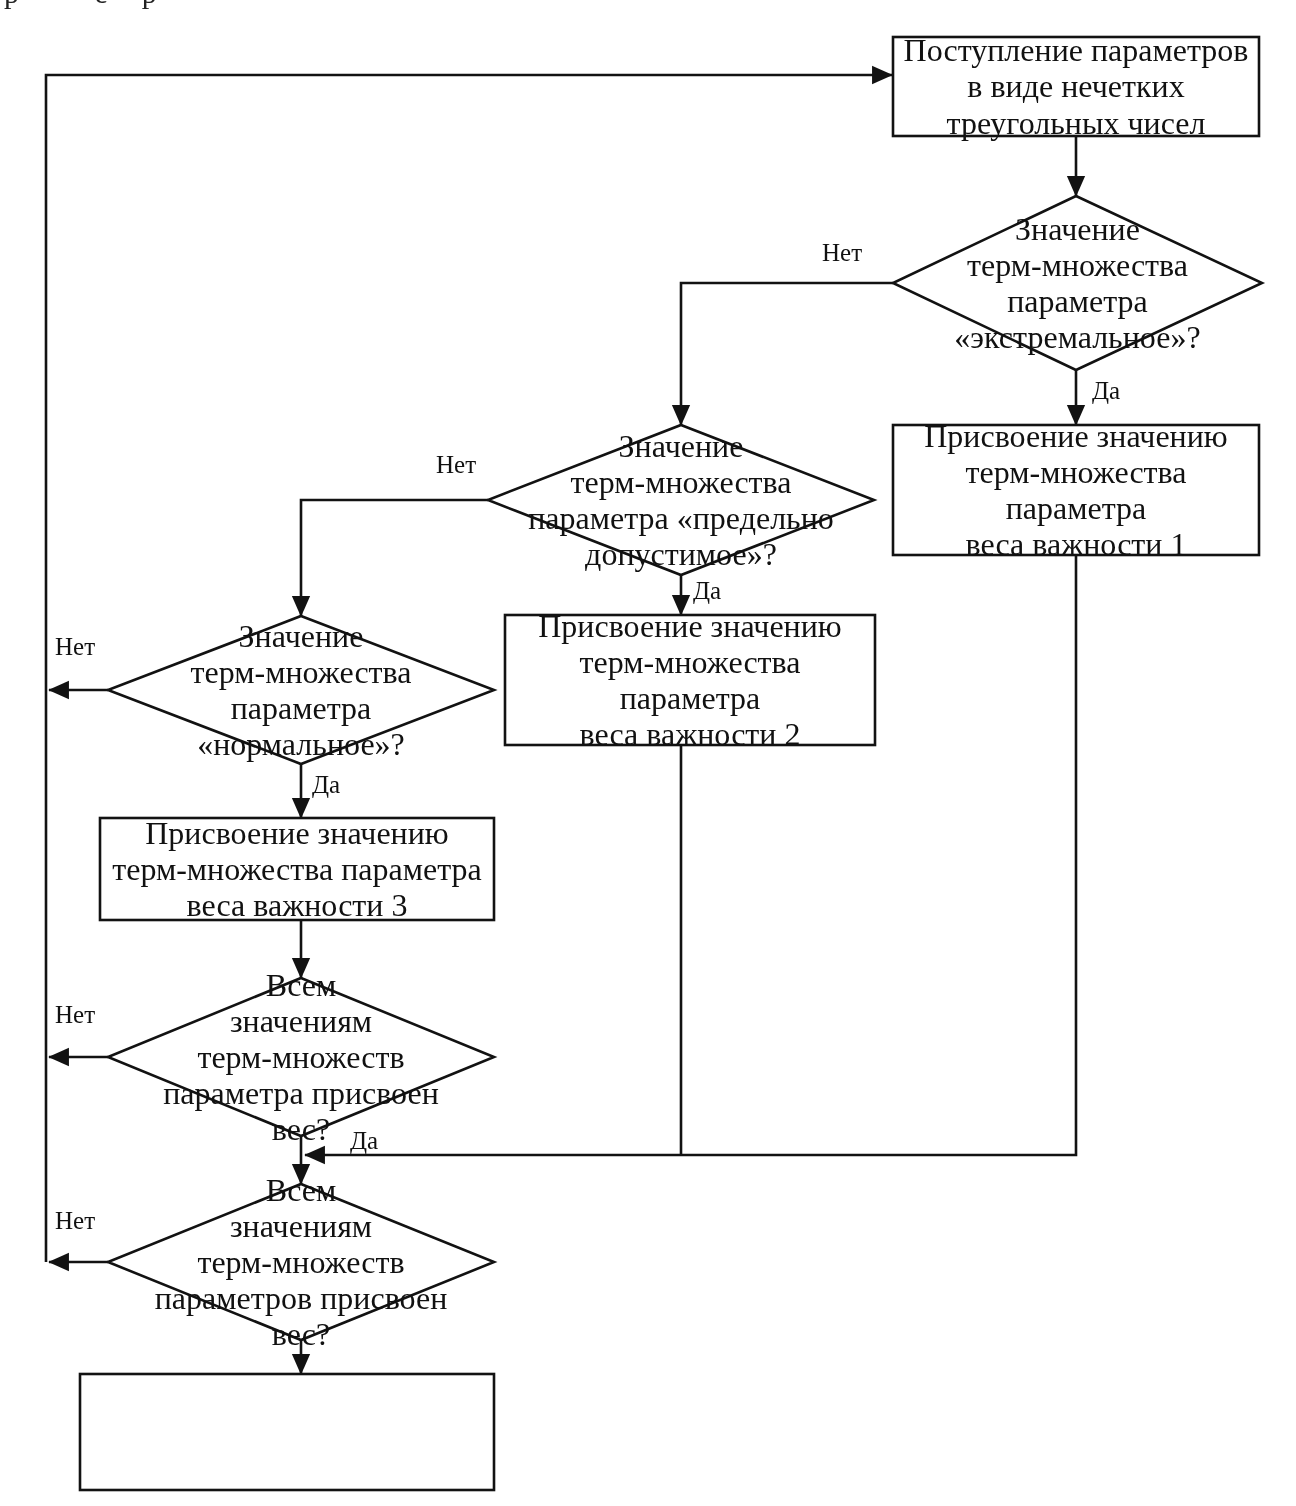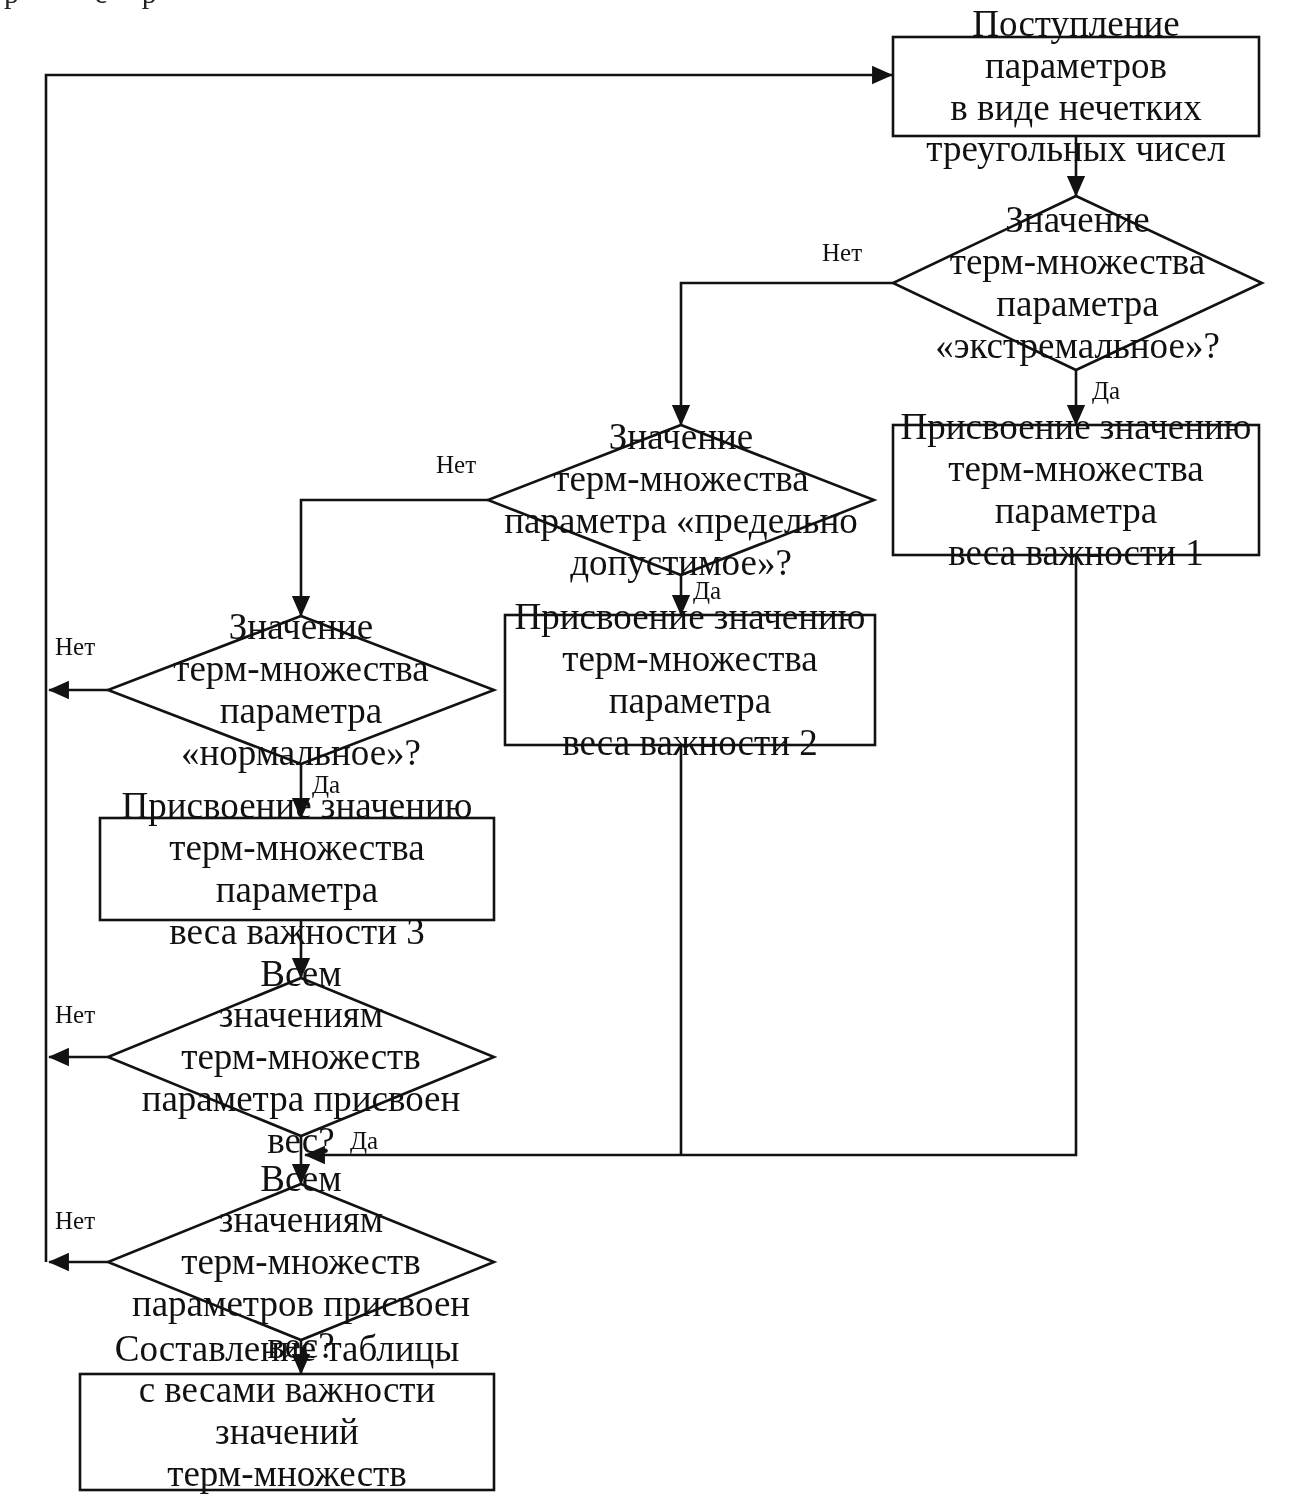--- a/index.html
+++ b/index.html
@@ -16,21 +16,21 @@
     overflow: hidden;
   }
   .canvas svg { position: absolute; left: 0; top: 0; }
   .node-label {
     position: absolute;
     display: flex;
     align-items: center;
     justify-content: center;
     text-align: center;
     white-space: pre-line;
-    font-size: 37px;
+    font-size: 32px;
     line-height: 1.13;
     color: #111111;
     pointer-events: none;
   }
   .edge-label {
     position: absolute;
     font-size: 25px;
     line-height: 1;
     color: #111111;
     white-space: nowrap;
@@ -137,23 +137,20 @@
 терм-множеств
 параметра присвоен
 вес?</div>
 
   <div class="node-label" style="left:108px; top:1184px; width:386px; height:156px;">Всем
 значениям
 терм-множеств
 параметров присвоен
 вес?</div>
 
-  <div class="node-label" style="left:80px; top:1374px; width:414px; height:116px;">Составление таблицы
-с весами важности значений
-терм-множеств параметров</div>
 
   <div class="edge-label" style="left:822px; top:240px;">Нет</div>
   <div class="edge-label" style="left:1092px; top:378px;">Да</div>
 
   <div class="edge-label" style="left:436px; top:452px;">Нет</div>
   <div class="edge-label" style="left:693px; top:578px;">Да</div>
 
   <div class="edge-label" style="left:55px; top:634px;">Нет</div>
   <div class="edge-label" style="left:312px; top:772px;">Да</div>
 

